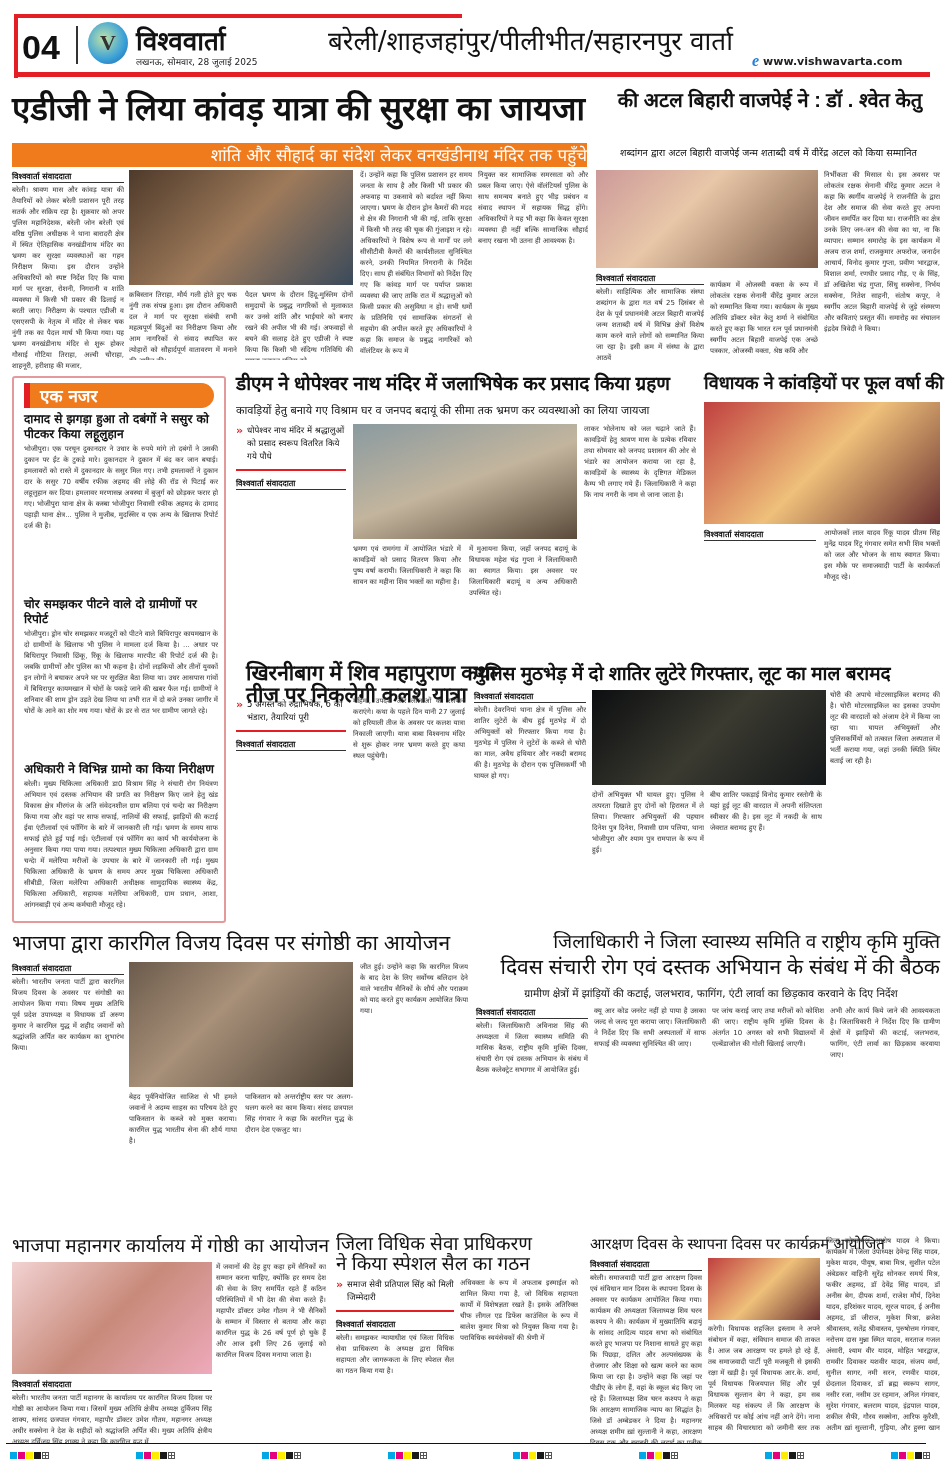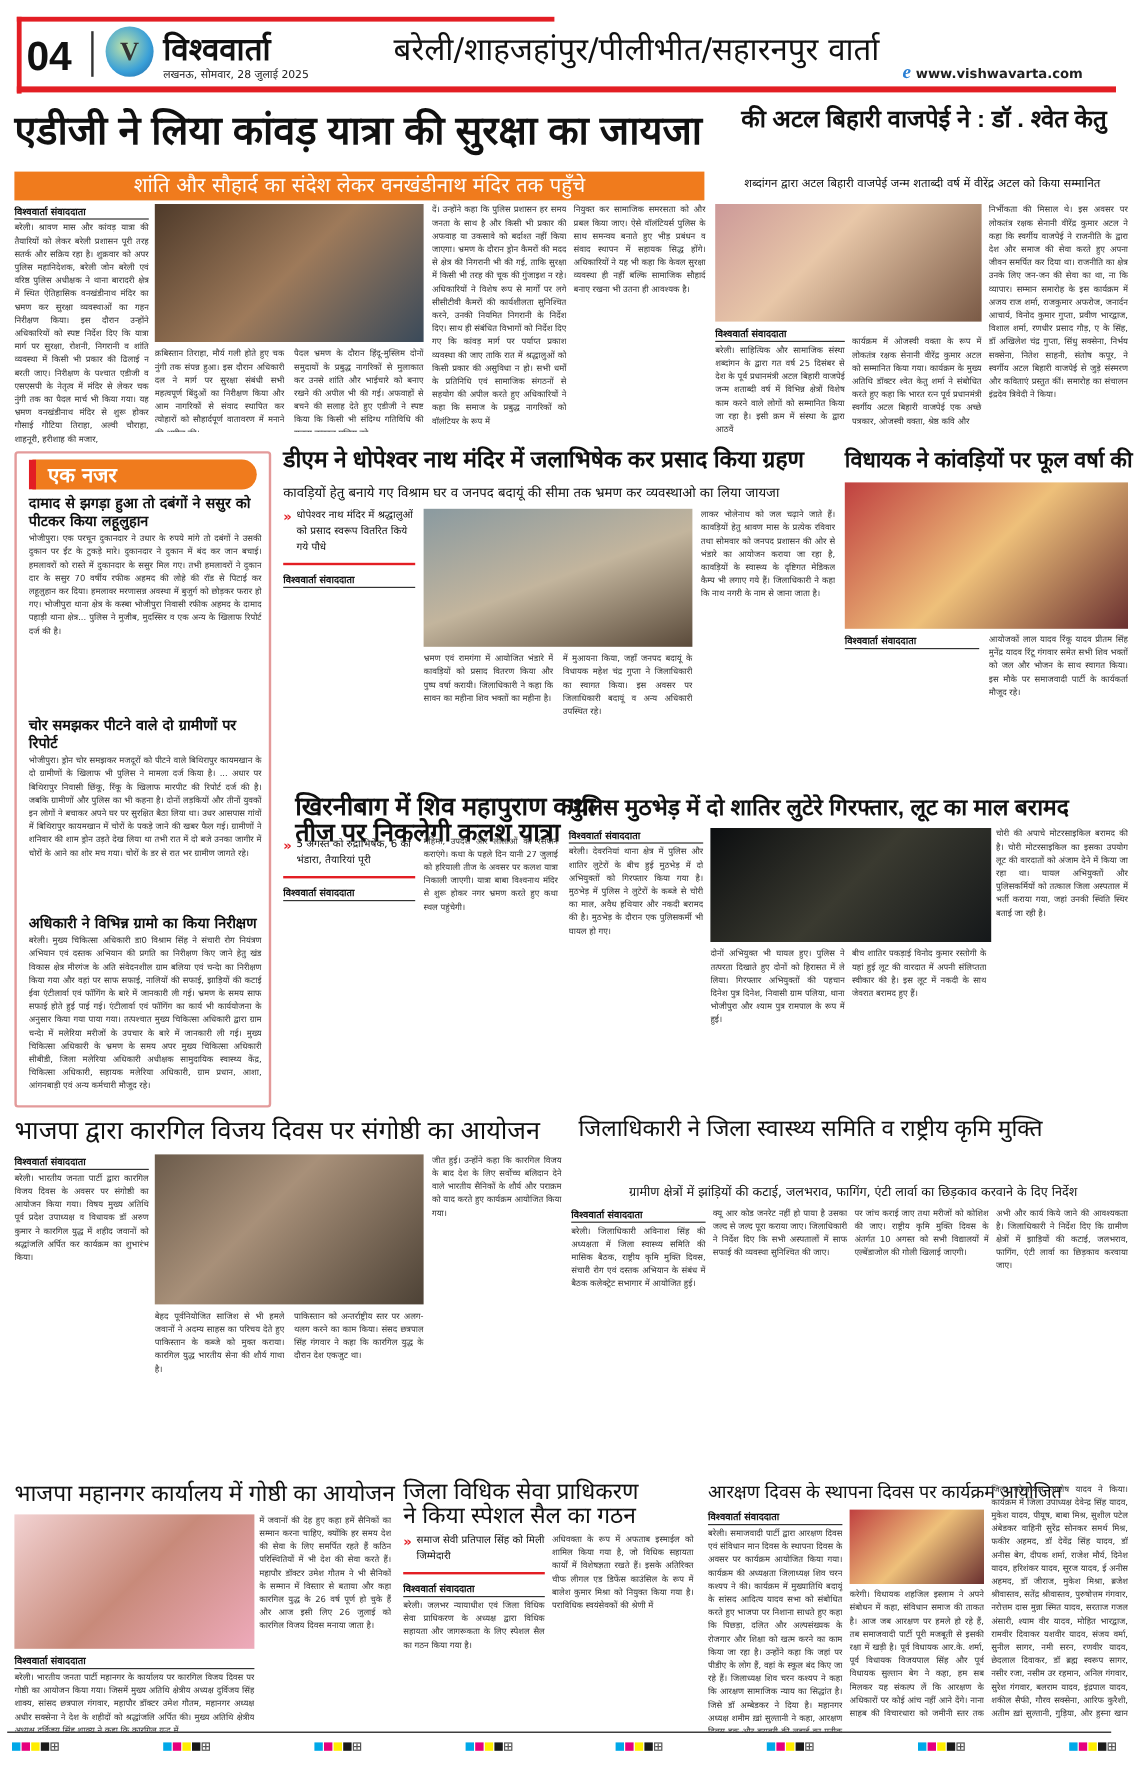--- a/index.html
+++ b/index.html
@@ -9,21 +9,21 @@
 .mastline{left:14px;top:72px;width:916px;height:5px;background:#e31e24}
 .pageno{left:22px;top:28px;font-size:34px;font-weight:bold;font-family:"Liberation Sans",sans-serif;color:#111}
 .vsep{left:76px;top:26px;width:2px;height:38px;background:#333}
 .logo{left:88px;top:22px;width:40px;height:42px;border-radius:50%;background:radial-gradient(circle at 40% 40%,#bfe3a8,#3aa0d8 60%,#1b5fa0);display:flex;align-items:center;justify-content:center;color:#333;font-weight:bold;font-size:22px;font-family:"Liberation Serif",serif}
 .brand{left:136px;top:22px;font-size:26px;font-weight:bold;color:#111}
 .dateline{left:136px;top:55px;font-size:9px;color:#222}
 .region{left:328px;top:22px;font-size:26px;color:#111}
 .web{left:752px;top:52px;font-size:11px;font-weight:bold;color:#222;display:flex;align-items:center;gap:4px}
 .web .e{color:#2a7fd4;font-size:16px;font-family:"Liberation Serif",serif;font-style:italic}
 .h1{font-weight:bold;color:#111;line-height:1.05;white-space:nowrap;font-family:"Liberation Sans",sans-serif}
-.orange{background:#f07b1d;color:#fff;text-align:center;font-size:17px;line-height:24px}
+.orange{background:#f07b1d;color:#fff;text-align:right;font-size:17px;line-height:24px}
 .byline{font-size:8px;font-weight:bold;border-bottom:1px solid #333;padding-bottom:1px;margin-bottom:2px;color:#111}
 .body{font-size:7px;line-height:11px;color:#333;text-align:justify;overflow:hidden}
 .photo{background:linear-gradient(135deg,#6b5b4b,#a89079 40%,#4d4236);overflow:hidden}
 .photo.p2{background:linear-gradient(135deg,#c99,#e8c7a8 40%,#7a5a46)}
 .photo.p3{background:linear-gradient(135deg,#4e3a2a,#9e7a5a 50%,#3a4a5a)}
 .photo.p4{background:linear-gradient(160deg,#8a9aa0,#c3b59d 50%,#5a4a3a)}
 .photo.night{background:linear-gradient(135deg,#0c0e10,#3a3a30 50%,#15181a)}
 .photo.p5{background:linear-gradient(135deg,#f2d2d2,#c88a7a 50%,#eab)}
 .photo.p6{background:linear-gradient(135deg,#c04040,#eec07a 50%,#6a3030)}
 .box{border:2px solid #e39a9a;border-radius:3px}
@@ -136,22 +136,23 @@
 <div class="abs h1" style="left:12px;top:932px;font-size:21px;font-weight:normal">भाजपा द्वारा कारगिल विजय दिवस पर संगोष्ठी का आयोजन</div>
 <div class="abs" style="left:12px;top:962px;width:112px">
   <div class="byline">विश्ववार्ता संवाददाता</div>
   <div class="body" style="height:260px">बरेली। भारतीय जनता पार्टी द्वारा कारगिल विजय दिवस के अवसर पर संगोष्ठी का आयोजन किया गया। विषय मुख्य अतिथि पूर्व प्रदेश उपाध्यक्ष व विधायक डॉ अरुण कुमार ने कारगिल युद्ध में शहीद जवानों को श्रद्धांजलि अर्पित कर कार्यक्रम का शुभारंभ किया।</div>
 </div>
 <div class="abs photo" style="left:129px;top:962px;width:224px;height:125px"></div>
 <div class="abs body" style="left:129px;top:1092px;width:108px;height:130px">बेहद पूर्वनियोजित साजिश से भी हमले जवानों ने अदम्य साहस का परिचय देते हुए पाकिस्तान के कब्जे को मुक्त कराया। कारगिल युद्ध भारतीय सेना की शौर्य गाथा है।</div>
 <div class="abs body" style="left:245px;top:1092px;width:108px;height:130px">पाकिस्तान को अन्तर्राष्ट्रीय स्तर पर अलग-थलग करने का काम किया। संसद छत्रपाल सिंह गंगवार ने कहा कि कारगिल युद्ध के दौरान देश एकजुट था।</div>
 <div class="abs body" style="left:360px;top:962px;width:108px;height:260px">जीत हुई। उन्होंने कहा कि कारगिल विजय के बाद देश के लिए सर्वोच्च बलिदान देने वाले भारतीय सैनिकों के शौर्य और पराक्रम को याद करते हुए कार्यक्रम आयोजित किया गया।</div>
 
-<div class="abs h1" style="left:482px;top:932px;font-size:19px;font-weight:normal;text-align:left;width:458px">
+<div class="abs h1" style="left:482px;top:932px;font-size:19px;font-weight:normal;text-align:right;width:458px">
   <div>जिलाधिकारी ने जिला स्वास्थ्य समिति व राष्ट्रीय कृमि मुक्ति</div>
+  <div style="font-size:21px;margin-top:4px">दिवस  संचारी रोग एवं दस्तक अभियान के संबंध में की बैठक</div>
 </div>
 <div class="abs" style="left:482px;top:986px;width:458px;font-size:10.5px;white-space:nowrap;text-align:center;color:#111">ग्रामीण क्षेत्रों में झांड़ियों की कटाई, जलभराव, फागिंग, एंटी लार्वा का छिड़काव करवाने के दिए निर्देश</div>
 <div class="abs" style="left:476px;top:1006px;width:112px">
   <div class="byline">विश्ववार्ता संवाददाता</div>
   <div class="body" style="height:210px">बरेली। जिलाधिकारी अविनाश सिंह की अध्यक्षता में जिला स्वास्थ्य समिति की मासिक बैठक, राष्ट्रीय कृमि मुक्ति दिवस, संचारी रोग एवं दस्तक अभियान के संबंध में बैठक कलेक्ट्रेट सभागार में आयोजित हुई।</div>
 </div>
 <div class="abs body" style="left:594px;top:1006px;width:112px;height:222px">क्यू आर कोड जनरेट नहीं हो पाया है उसका जल्द से जल्द पूरा कराया जाए। जिलाधिकारी ने निर्देश दिए कि सभी अस्पतालों में साफ सफाई की व्यवस्था सुनिश्चित की जाए।</div>
 <div class="abs body" style="left:712px;top:1006px;width:112px;height:222px">पर जांच कराई जाए तथा मरीजों को कोशिश की जाए। राष्ट्रीय कृमि मुक्ति दिवस के अंतर्गत 10 अगस्त को सभी विद्यालयों में एल्बेंडाजोल की गोली खिलाई जाएगी।</div>
 <div class="abs body" style="left:830px;top:1006px;width:110px;height:222px">अभी और कार्य किये जाने की आवश्यकता है। जिलाधिकारी ने निर्देश दिए कि ग्रामीण क्षेत्रों में झाड़ियों की कटाई, जलभराव, फागिंग, एंटी लार्वा का छिड़काव करवाया जाए।</div>
 
@@ -167,21 +168,21 @@
   <div>जिला विधिक सेवा प्राधिकरण</div>
   <div>ने किया स्पेशल सैल का गठन</div>
 </div>
 <div class="abs" style="left:336px;top:1278px;width:118px">
   <div class="quote">
       <span class="ch">»</span>
       <span>समाज सेवी प्रतिपाल सिंह को मिली जिम्मेदारी</span>
     </div>
   <div class="redline" style="margin:6px 0"></div>
   <div class="byline">विश्ववार्ता संवाददाता</div>
-  <div class="body" style="height:100px">बरेली। जलभर न्यायाधीश एवं जिला विधिक सेवा प्राधिकरण के अध्यक्ष द्वारा विधिक सहायता और जागरूकता के लिए स्पेशल सैल का गठन किया गया है।</div>
+  <div class="body" style="height:100px">बरेली। समझकर न्यायाधीश एवं जिला विधिक सेवा प्राधिकरण के अध्यक्ष द्वारा विधिक सहायता और जागरूकता के लिए स्पेशल सैल का गठन किया गया है।</div>
 </div>
 <div class="abs body" style="left:460px;top:1278px;width:118px;height:160px">अधिवक्ता के रूप में अफताब इस्माईल को शामिल किया गया है, जो विधिक सहायता कार्यों में विशेषज्ञता रखते हैं। इसके अतिरिक्त चीफ लीगल एड डिफेंस काउंसिल के रूप में बालेश कुमार मिश्रा को नियुक्त किया गया है। पराविधिक स्वयंसेवकों की श्रेणी में</div>
 
 <div class="abs h1" style="left:590px;top:1236px;font-size:15px;font-weight:normal">आरक्षण दिवस के स्थापना दिवस पर कार्यक्रम आयोजित</div>
 <div class="abs" style="left:590px;top:1258px;width:112px">
   <div class="byline">विश्ववार्ता संवाददाता</div>
   <div class="body" style="height:170px">बरेली। समाजवादी पार्टी द्वारा आरक्षण दिवस एवं संविधान मान दिवस के स्थापना दिवस के अवसर पर कार्यक्रम आयोजित किया गया। कार्यक्रम की अध्यक्षता जिलाध्यक्ष शिव चरन कश्यप ने की। कार्यक्रम में मुख्यातिथि बदायूं के सांसद आदित्य यादव सभा को संबोधित करते हुए भाजपा पर निशाना साधते हुए कहा कि पिछड़ा, दलित और अल्पसंख्यक के रोजगार और शिक्षा को खत्म करने का काम किया जा रहा है। उन्होंने कहा कि जहां पर पीडीए के लोग हैं, वहां के स्कूल बंद किए जा रहे हैं। जिलाध्यक्ष शिव चरन कश्यप ने कहा कि आरक्षण सामाजिक न्याय का सिद्धांत है। जिसे डॉ अम्बेडकर ने दिया है। महानगर अध्यक्ष शमीम ख़ां सुल्तानी ने कहा, आरक्षण दिवस हक और बराबरी की लड़ाई का प्रतीक है। संविधान को कमजोर करने वाली ताकतों को समाजवादी पार्टी कभी बर्दाश्त नहीं</div>
 </div>
 <div class="abs photo p6" style="left:708px;top:1258px;width:112px;height:62px"></div>
 <div class="abs body" style="left:708px;top:1324px;width:112px;height:108px">करेगी। विधायक शहजिल इस्लाम ने अपने संबोधन में कहा, संविधान समाज की ताकत है। आज जब आरक्षण पर हमले हो रहे हैं, तब समाजवादी पार्टी पूरी मजबूती से इसकी रक्षा में खड़ी है। पूर्व विधायक आर.के. शर्मा, पूर्व विधायक विजयपाल सिंह और पूर्व विधायक सुल्तान बेग ने कहा, हम सब मिलकर यह संकल्प लें कि आरक्षण के अधिकारों पर कोई आंच नहीं आने देंगे। नाना साहब की विचारधारा को जमीनी स्तर तक पहुंचाना ही हमारी सच्ची श्रद्धांजलि होगी। कार्यक्रम का संचालन</div>

